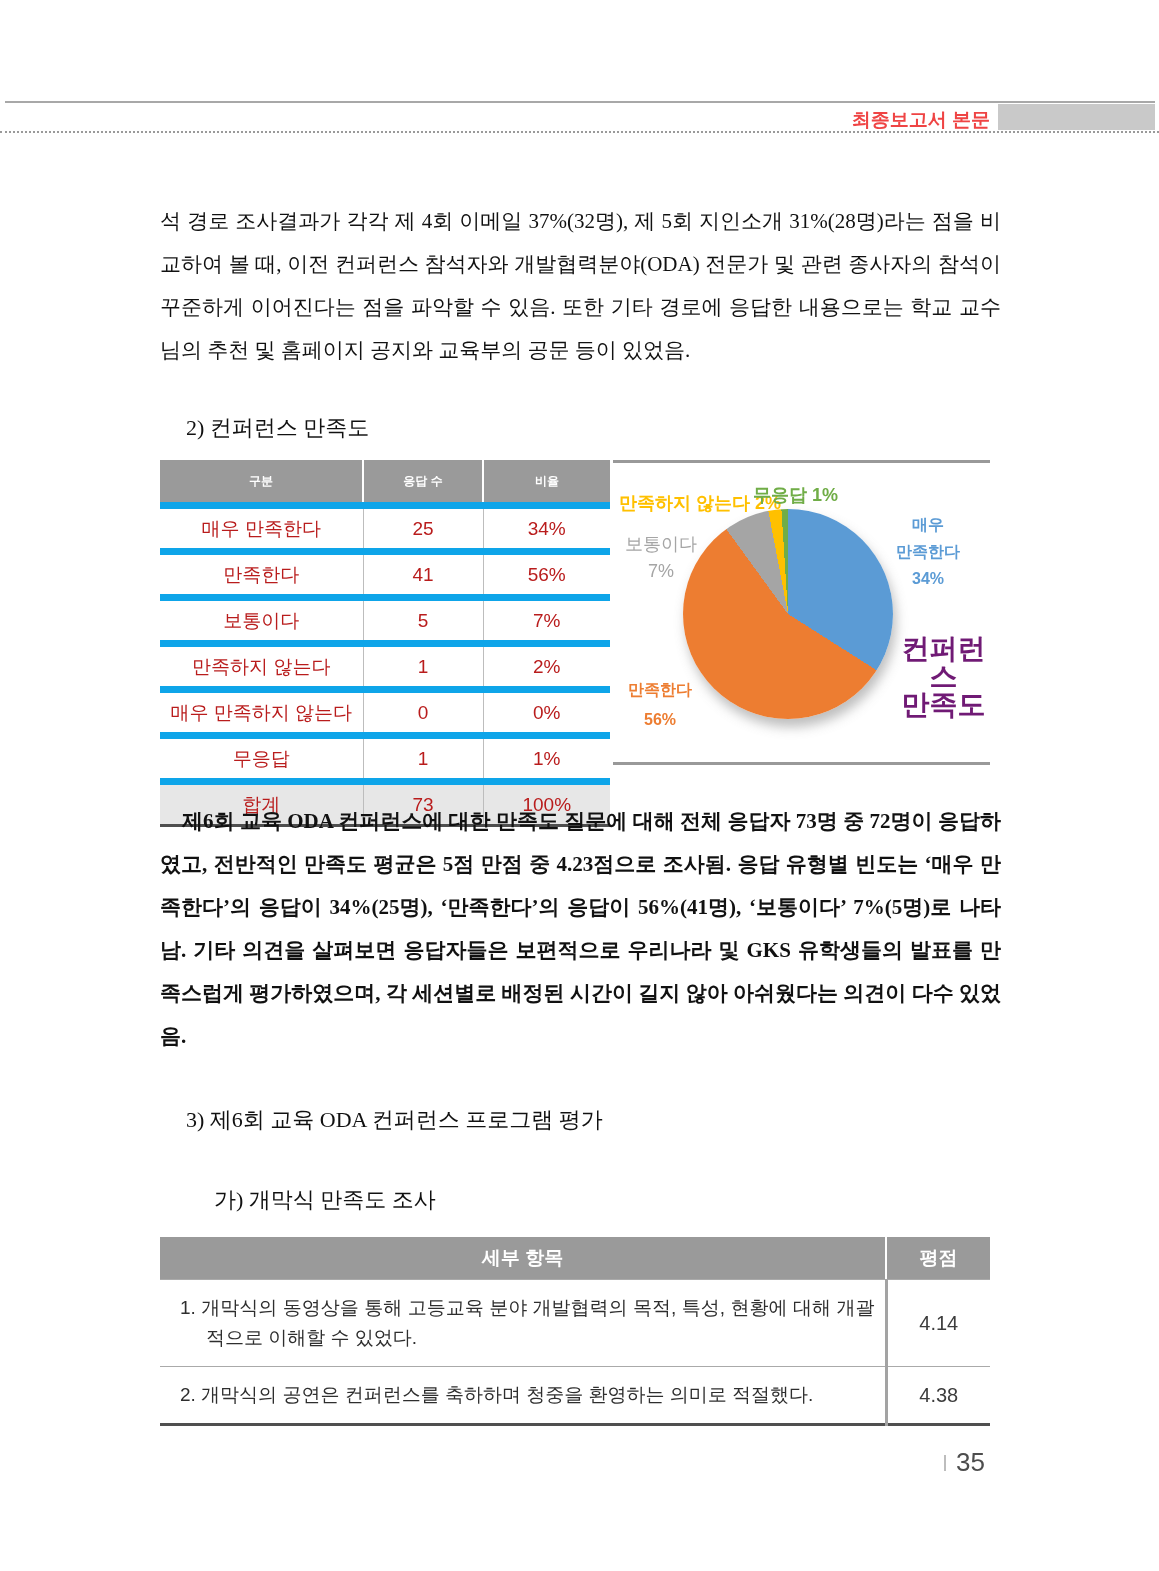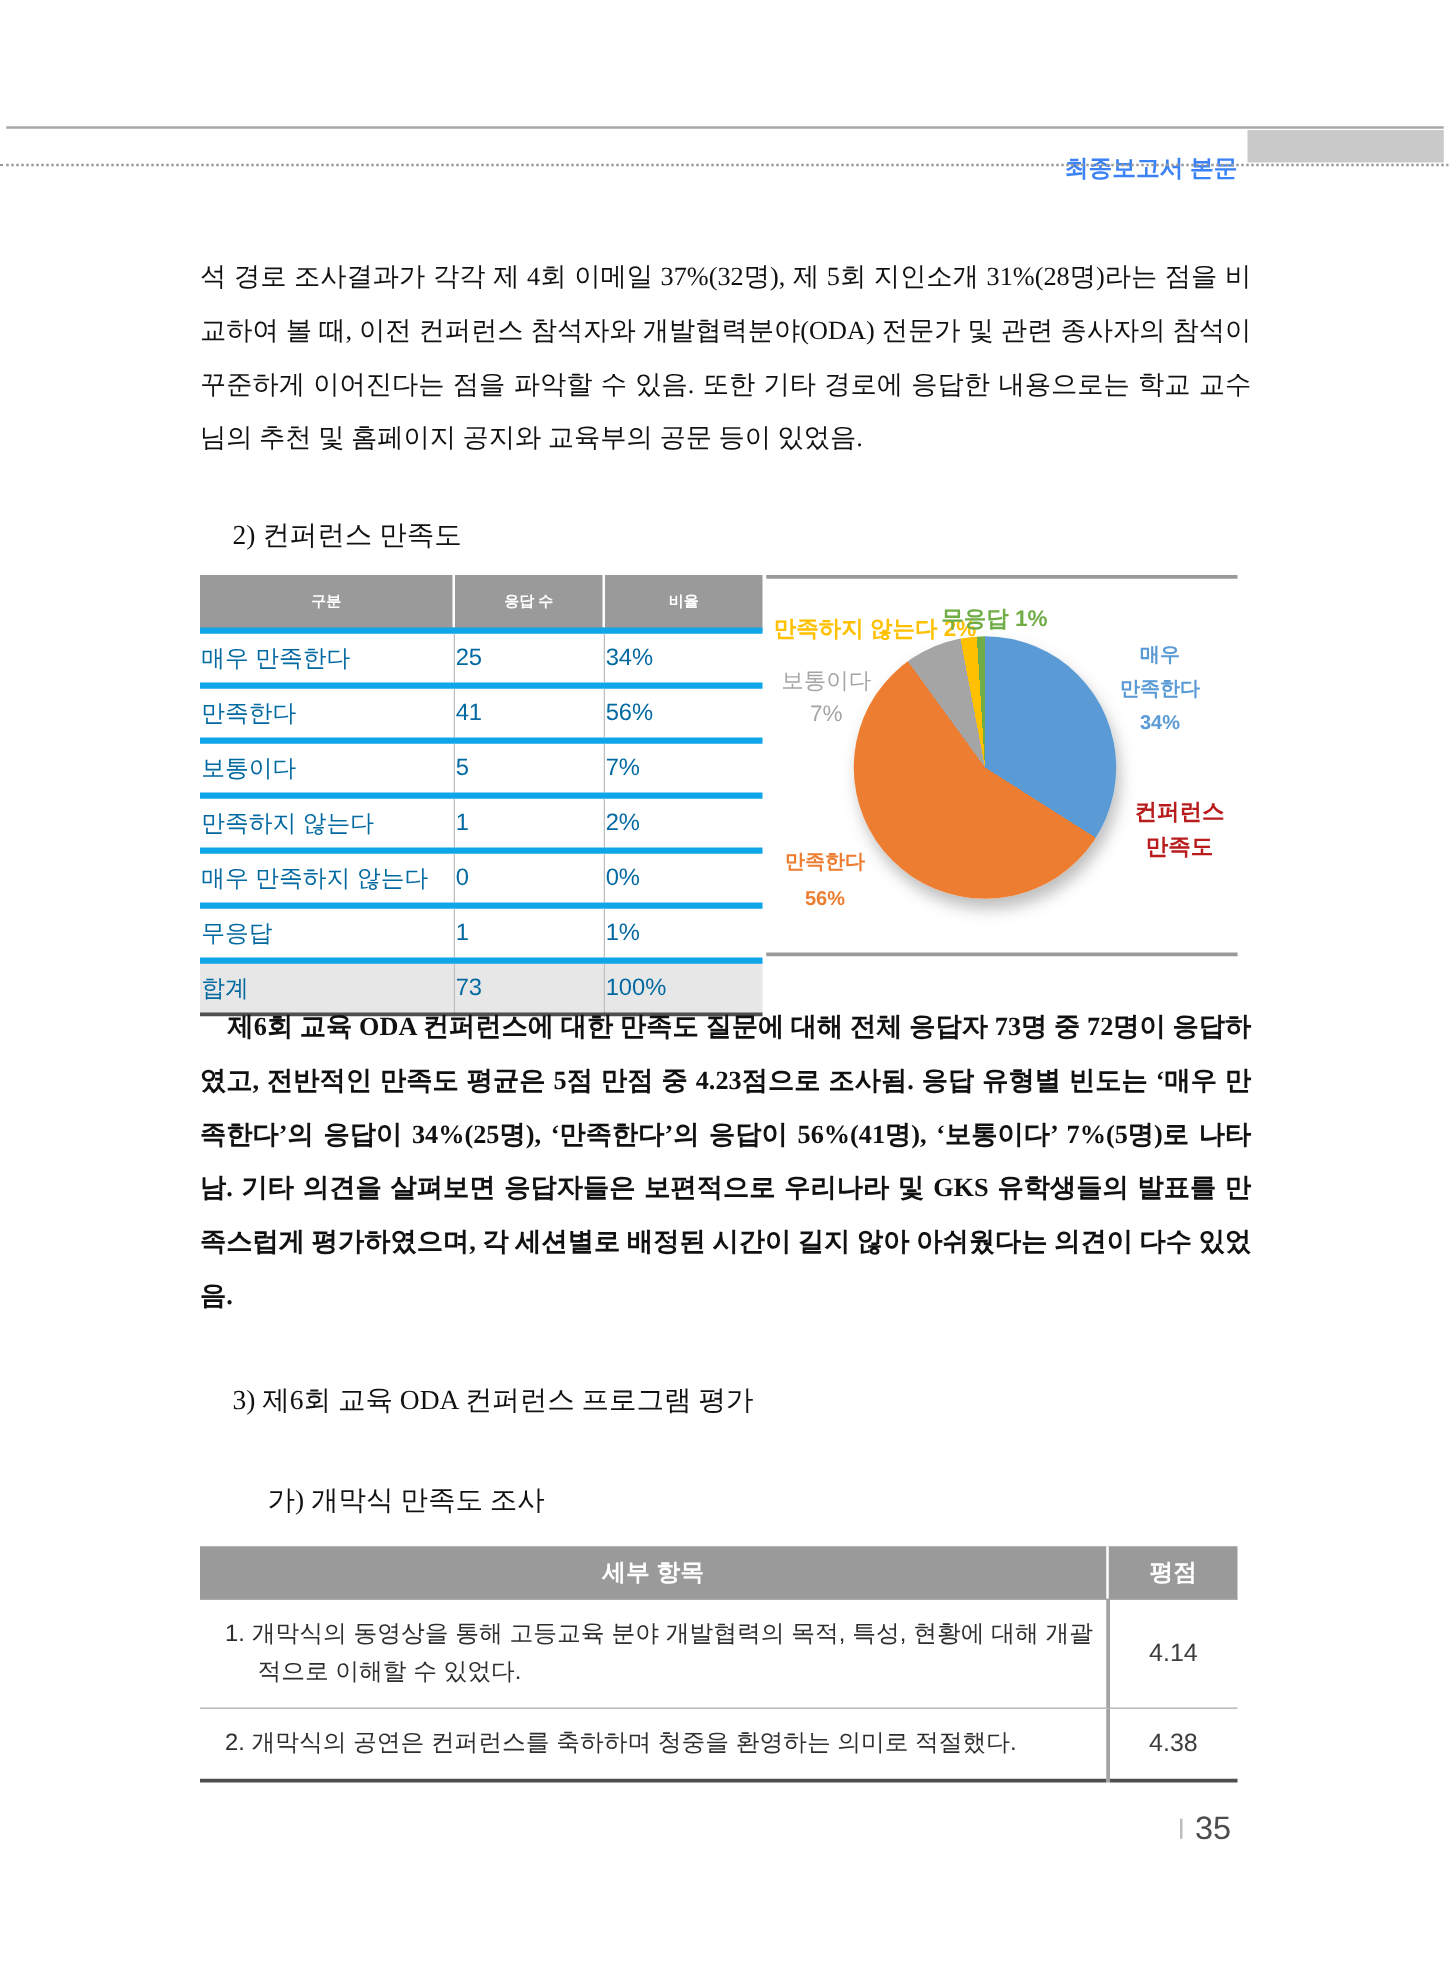--- a/index.html
+++ b/index.html
@@ -1,60 +1,60 @@
 <!DOCTYPE html>
 <html><head>
 <meta charset="utf-8">
 <style>
   html,body{margin:0;padding:0;background:#ffffff;}
   .page{position:relative;width:1159px;height:1571px;background:#fff;overflow:hidden;
         font-family:"Liberation Serif",serif;color:#1a1a1a;}
 
   
   .rule-top{position:absolute;left:5px;top:101px;width:1150px;height:2px;background:#a8a8a8;}
-  .hdr-title{position:absolute;top:122px;right:169px;font-family:"Liberation Sans",sans-serif;
-             font-weight:bold;font-size:19px;color:#3b82f6;}
+  .hdr-title{position:absolute;top:107px;right:169px;font-family:"Liberation Sans",sans-serif;
+             font-weight:bold;font-size:19px;color:#ef4444;}
   .hdr-box{position:absolute;left:998px;top:104px;width:157px;height:26px;background:#c9c9c9;}
   .rule-dotted{position:absolute;left:0;top:131px;width:1159px;border-top:2px dotted #9a9a9a;}
 
   
   .para{position:absolute;left:160px;width:841px;font-size:21px;line-height:43px;
         text-align:justify;word-break:break-all;color:#111;}
   .p1{top:200px;}
   .p2{top:800px;text-indent:22px;font-weight:bold;}
   .heading{position:absolute;font-size:22px;color:#111;white-space:nowrap;}
   .h2{left:186px;top:413px;}
   .h3{left:186px;top:1105px;}
   .h4{left:214px;top:1185px;}
 
   
   .block1{position:absolute;left:160px;top:460px;width:830px;height:305px;display:flex;
           font-family:"Liberation Sans",sans-serif;}
   .t1{width:450px;border-collapse:collapse;table-layout:fixed;border-bottom:3px solid #4f4f4f;}
   .t1 th{background:#9a9a9a;color:#fff;font-weight:bold;font-size:12px;height:40px;
          border-left:2px solid #fff;text-align:center;}
   .t1 th:first-child{border-left:none;}
-  .t1 td{height:37px;font-size:19px;color:#0369a1;text-align:left;
-         border-top:5px solid #0ea5e9;border-left:1px solid #bdbdbd;}
+  .t1 td{height:37px;font-size:19px;color:#b91c1c;text-align:center;
+         border-top:7px solid #0ea5e9;border-left:1px solid #bdbdbd;}
   .t1 td:first-child{border-left:none;}
   .t1 tr.total td{background:#e7e7e7;}
   .c-kind{width:203px;} .c-cnt{width:120px;} .c-pct{width:127px;}
 
   .chartcell{position:relative;width:377px;margin-left:3px;background:#fff;
              border-top:3px solid #999;border-bottom:3px solid #999;}
   .pie{position:absolute;left:70px;top:46px;width:210px;height:210px;border-radius:50%;
        box-shadow:3px 8px 12px rgba(110,110,110,.45);}
   .callout{position:absolute;font-size:18px;font-weight:bold;white-space:nowrap;}
   .co-unsat{left:6px;top:28px;}
   .co-noans{left:140px;top:20px;}
   .co-neutral{left:12px;top:68px;width:72px;text-align:center;line-height:27px;font-weight:normal;}
   .co-very{left:264px;top:48px;width:102px;text-align:center;line-height:27px;font-size:16px;}
   .co-sat{left:5px;top:212px;width:84px;text-align:center;line-height:30px;font-size:16px;}
   .chart-title{position:absolute;left:283px;top:172px;width:95px;text-align:center;
-               font-size:18px;font-weight:bold;color:#b91c1c;line-height:28px;}
+               font-size:28px;font-weight:bold;color:#701a75;line-height:28px;}
 
   
   .t2{position:absolute;left:160px;top:1237px;width:830px;border-collapse:collapse;
       table-layout:fixed;font-family:"Liberation Sans",sans-serif;
       border-bottom:3px solid #4f4f4f;}
   .t2 th{background:#9a9a9a;color:#fff;font-weight:bold;font-size:19px;height:40px;text-align:center;}
   .t2 th.score-h{border-left:2px solid #fff;}
   .t2 td{font-size:19px;color:#2e2e2e;border-top:2px solid #8c8c8c;}
   .t2 tr + tr td{border-top:1px solid #aaa;}
   .t2 td.q{padding:13px 10px 13px 46px;text-indent:-26px;line-height:30px;text-align:justify;}

